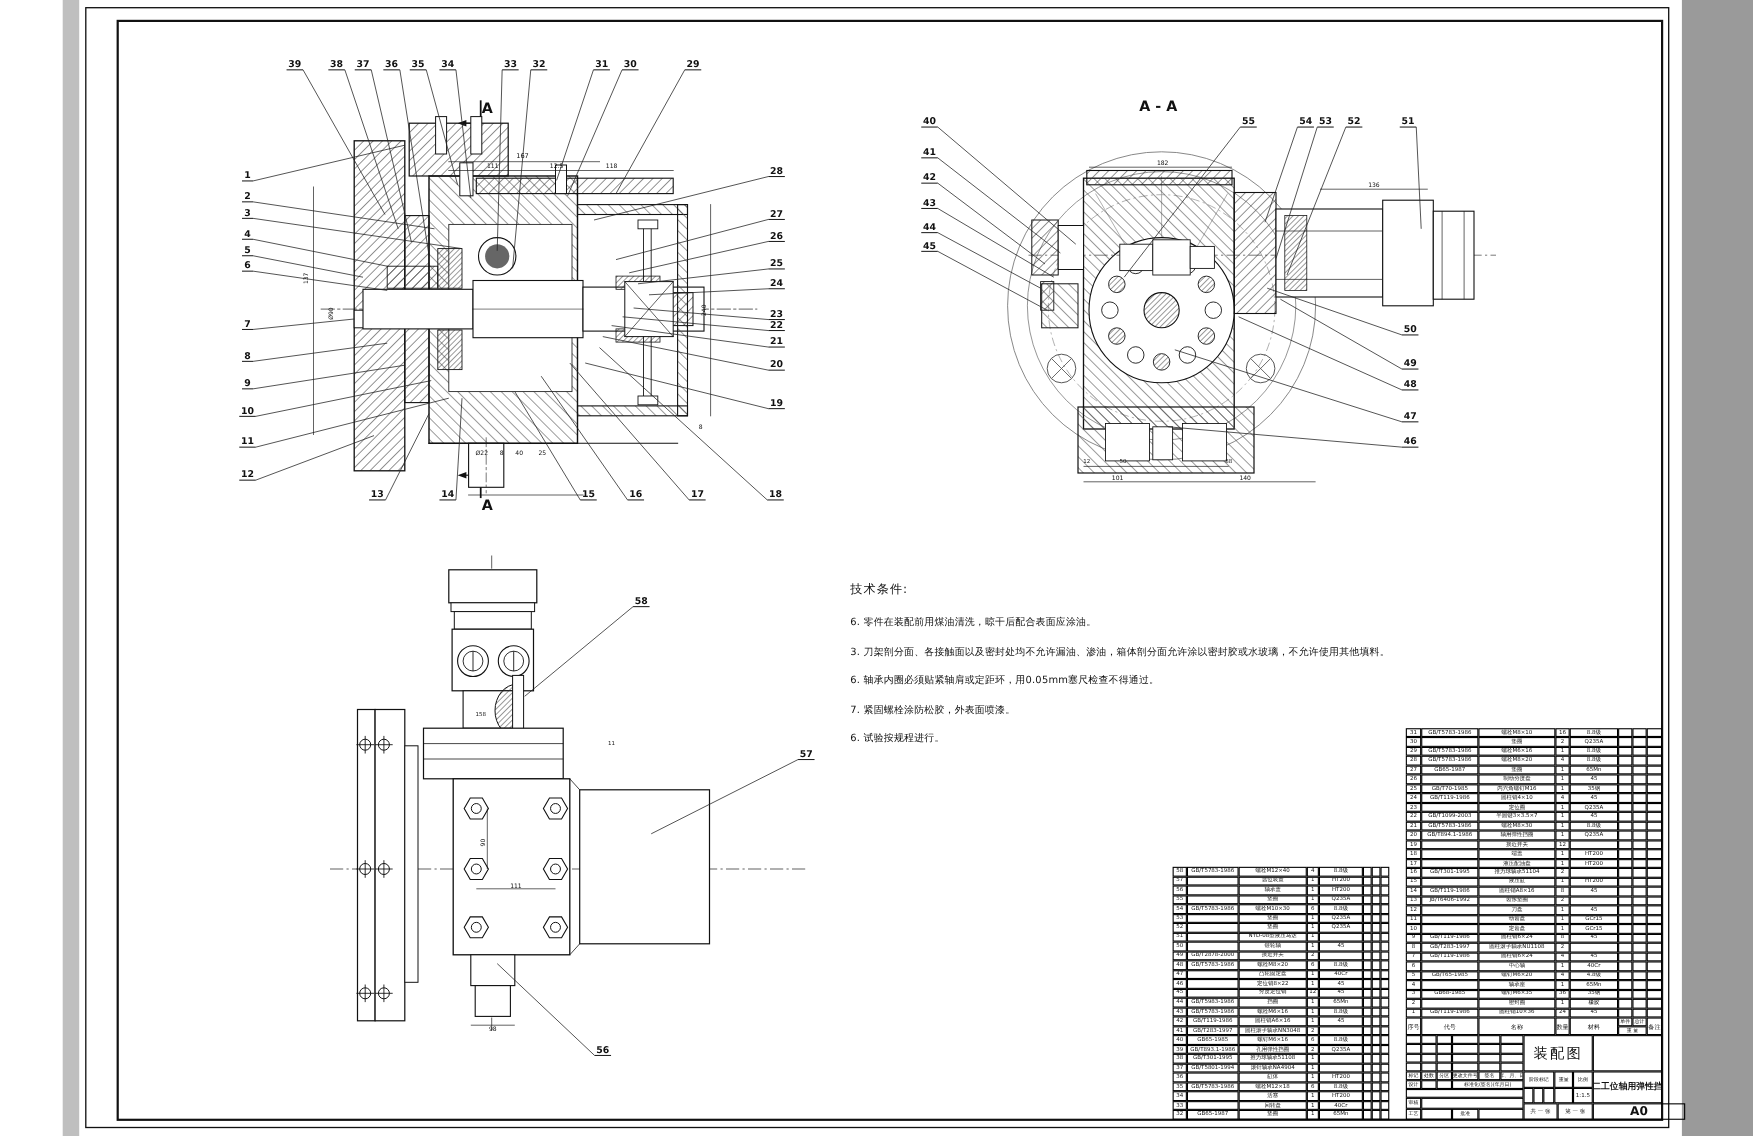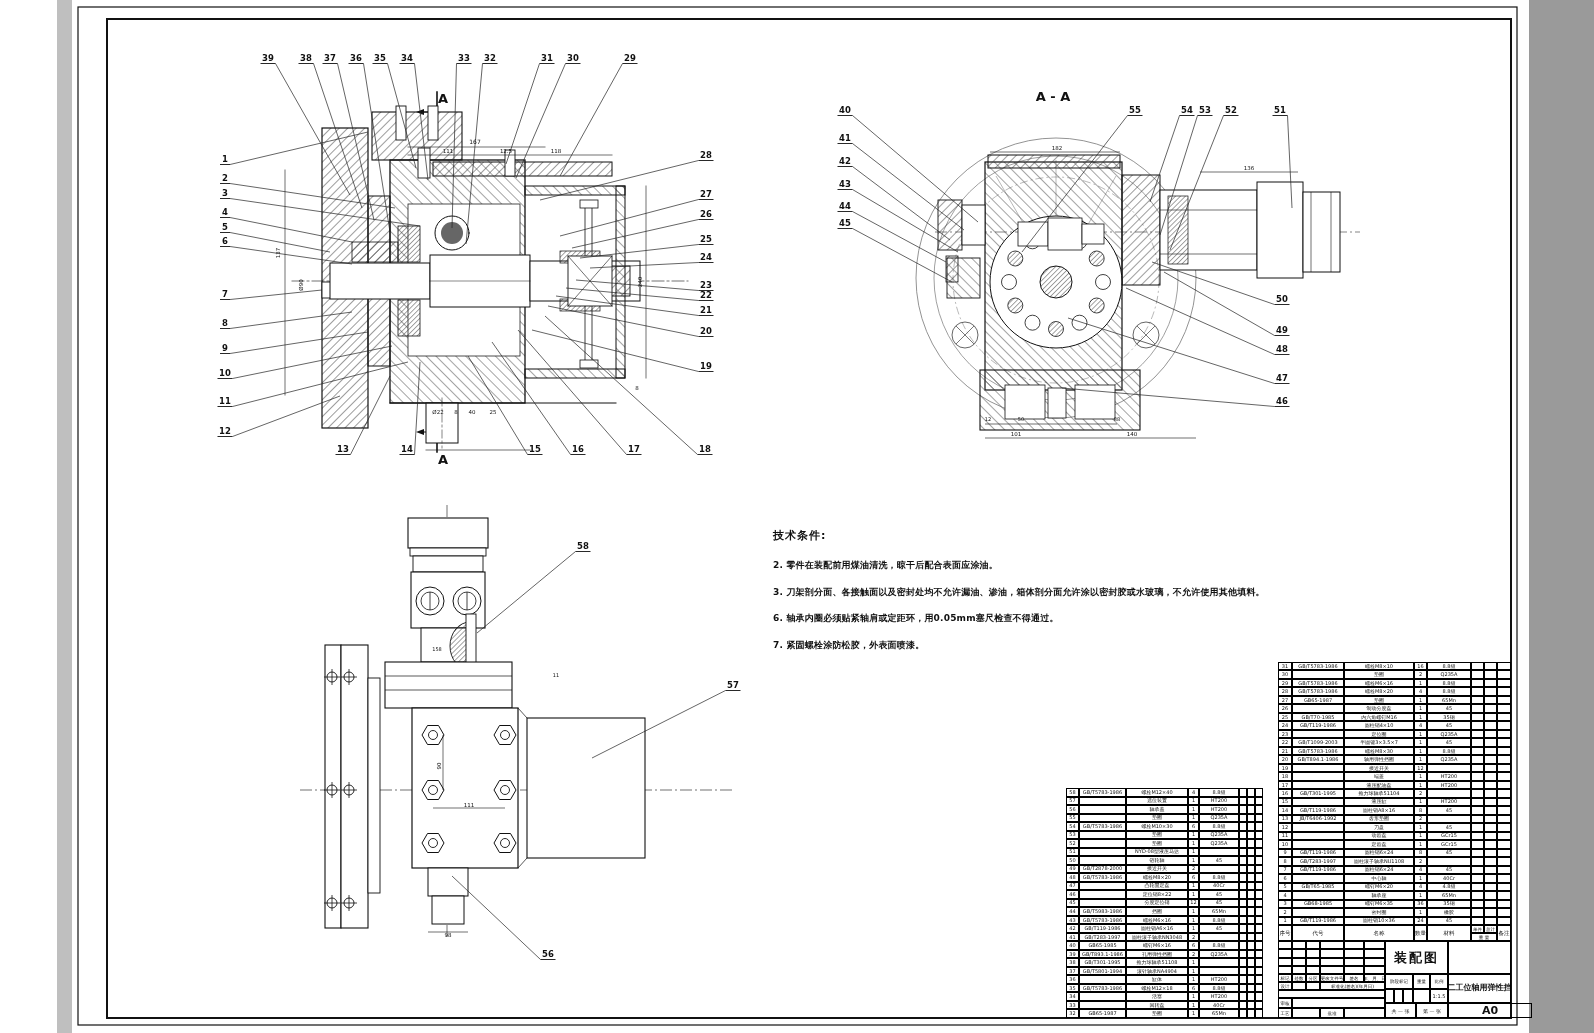--- a/index.html
+++ b/index.html
@@ -2,21 +2,21 @@
 <html><head>
 <meta charset="utf-8">
 <style>
   html,body{margin:0;padding:0;background:#ffffff;}
   .stage{position:relative;width:1594px;height:1033px;background:#ffffff;overflow:hidden;
          font-family:"DejaVu Sans","Liberation Sans",sans-serif;color:#111;}
   .gray-strip-left{position:absolute;left:57px;top:0;width:15px;height:1033px;background:#bfbfbf;}
   .gray-panel-right{position:absolute;left:1529px;top:0;width:65px;height:1033px;background:#9a9a9a;}
   svg{position:absolute;left:0;top:0;}
   
-  .notes{position:absolute;left:773px;top:528px;width:680px;font-weight:bold;}
+  .notes{position:absolute;left:773px;top:528px;width:680px;font-weight:normal;}
   .notes .nt{font-size:11px;margin-bottom:16px;letter-spacing:1px;}
   .notes .nl{font-size:9px;margin-bottom:13.5px;white-space:nowrap;letter-spacing:0.2px;}
   
   .bom{position:absolute;display:grid;font-size:5px;line-height:1;}
   .bom .c{border:0.5px solid #000;display:flex;align-items:center;justify-content:center;
           overflow:hidden;white-space:nowrap;}
   .bom .nm{justify-content:center;}
   
   .tb{position:absolute;border:0.6px solid #000;display:flex;align-items:center;justify-content:center;
       overflow:hidden;white-space:nowrap;box-sizing:border-box;background:#fff0;}
@@ -455,24 +455,25 @@
         <text x="469" y="807" text-anchor="middle" fill="#111" font-size="5.5">111</text>
         <text x="441" y="766" text-anchor="middle" fill="#111" font-size="5.5" transform="rotate(-90 441 766)">90</text>
         <text x="448" y="937" text-anchor="middle" fill="#111" font-size="5.5">98</text>
         <text x="556" y="677" text-anchor="middle" fill="#111" font-size="5">11</text>
       </g>
   </svg>
 
   <div class="notes">
     <div class="nt">技术条件:</div>
     <div id="notes-lines">
-        <div class="nl">2. 零件在装配前用煤油清洗，晾干后配合表面应涂油。</div>
+        <div class="nl">6. 零件在装配前用煤油清洗，晾干后配合表面应涂油。</div>
         <div class="nl">3. 刀架剖分面、各接触面以及密封处均不允许漏油、渗油，箱体剖分面允许涂以密封胶或水玻璃，不允许使用其他填料。</div>
         <div class="nl">6. 轴承内圈必须贴紧轴肩或定距环，用0.05mm塞尺检查不得通过。</div>
         <div class="nl">7. 紧固螺栓涂防松胶，外表面喷漆。</div>
+        <div class="nl">6. 试验按规程进行。</div>
       </div>
   </div>
 
   <div id="bom-left" class="bom" style="left: 1066px; top: 788px; width: 197px; height: 230px; grid-template-columns: 13px 47px 62px 11px 40px 8px 8px 8px; grid-template-rows: repeat(27, 1fr);">
       <div class="c">58</div>
       <div class="c">GB/T5783-1986</div>
       <div class="c nm">螺栓M12×40</div>
       <div class="c">4</div>
       <div class="c">8.8级</div>
       <div class="c"></div>
@@ -989,21 +990,21 @@
     <div class="tb small" style="left:1306px;top:982px;width:14px;height:8px"></div>
     <div class="tb small" style="left:1320px;top:982px;width:65px;height:8px">标准化(签名)(年月日)</div>
     <div class="tb small" style="left:1278px;top:990px;width:107px;height:8px"></div>
     <div class="tb small" style="left:1278px;top:998px;width:14px;height:10px">审核</div>
     <div class="tb small" style="left:1292px;top:998px;width:93px;height:10px"></div>
     <div class="tb small" style="left:1278px;top:1008px;width:14px;height:10px">工艺</div>
     <div class="tb small" style="left:1292px;top:1008px;width:28px;height:10px"></div>
     <div class="tb small" style="left:1320px;top:1008px;width:24px;height:10px">批准</div>
     <div class="tb small" style="left:1344px;top:1008px;width:41px;height:10px"></div>
 
-    <div class="tb" style="left:1385px;top:941px;width:63px;height:33px;font-size:13px;font-weight:bold;letter-spacing:2px">装配图</div>
+    <div class="tb" style="left:1385px;top:941px;width:63px;height:33px;font-size:13px;font-weight:normal;letter-spacing:2px">装配图</div>
     <div class="tb small" style="left:1385px;top:974px;width:28px;height:15px">阶段标记</div>
     <div class="tb small" style="left:1413px;top:974px;width:17px;height:15px">重量</div>
     <div class="tb small" style="left:1430px;top:974px;width:18px;height:15px">比例</div>
     <div class="tb small" style="left:1385px;top:989px;width:9px;height:14px"></div>
     <div class="tb small" style="left:1394px;top:989px;width:9px;height:14px"></div>
     <div class="tb small" style="left:1403px;top:989px;width:10px;height:14px"></div>
     <div class="tb small" style="left:1413px;top:989px;width:17px;height:14px"></div>
     <div class="tb" style="left:1430px;top:989px;width:18px;height:14px;font-size:5px">1:1.5</div>
     <div class="tb" style="left:1385px;top:1003px;width:31px;height:15px;font-size:5px">共 一 张</div>
     <div class="tb" style="left:1416px;top:1003px;width:32px;height:15px;font-size:5px">第 一 张</div>

